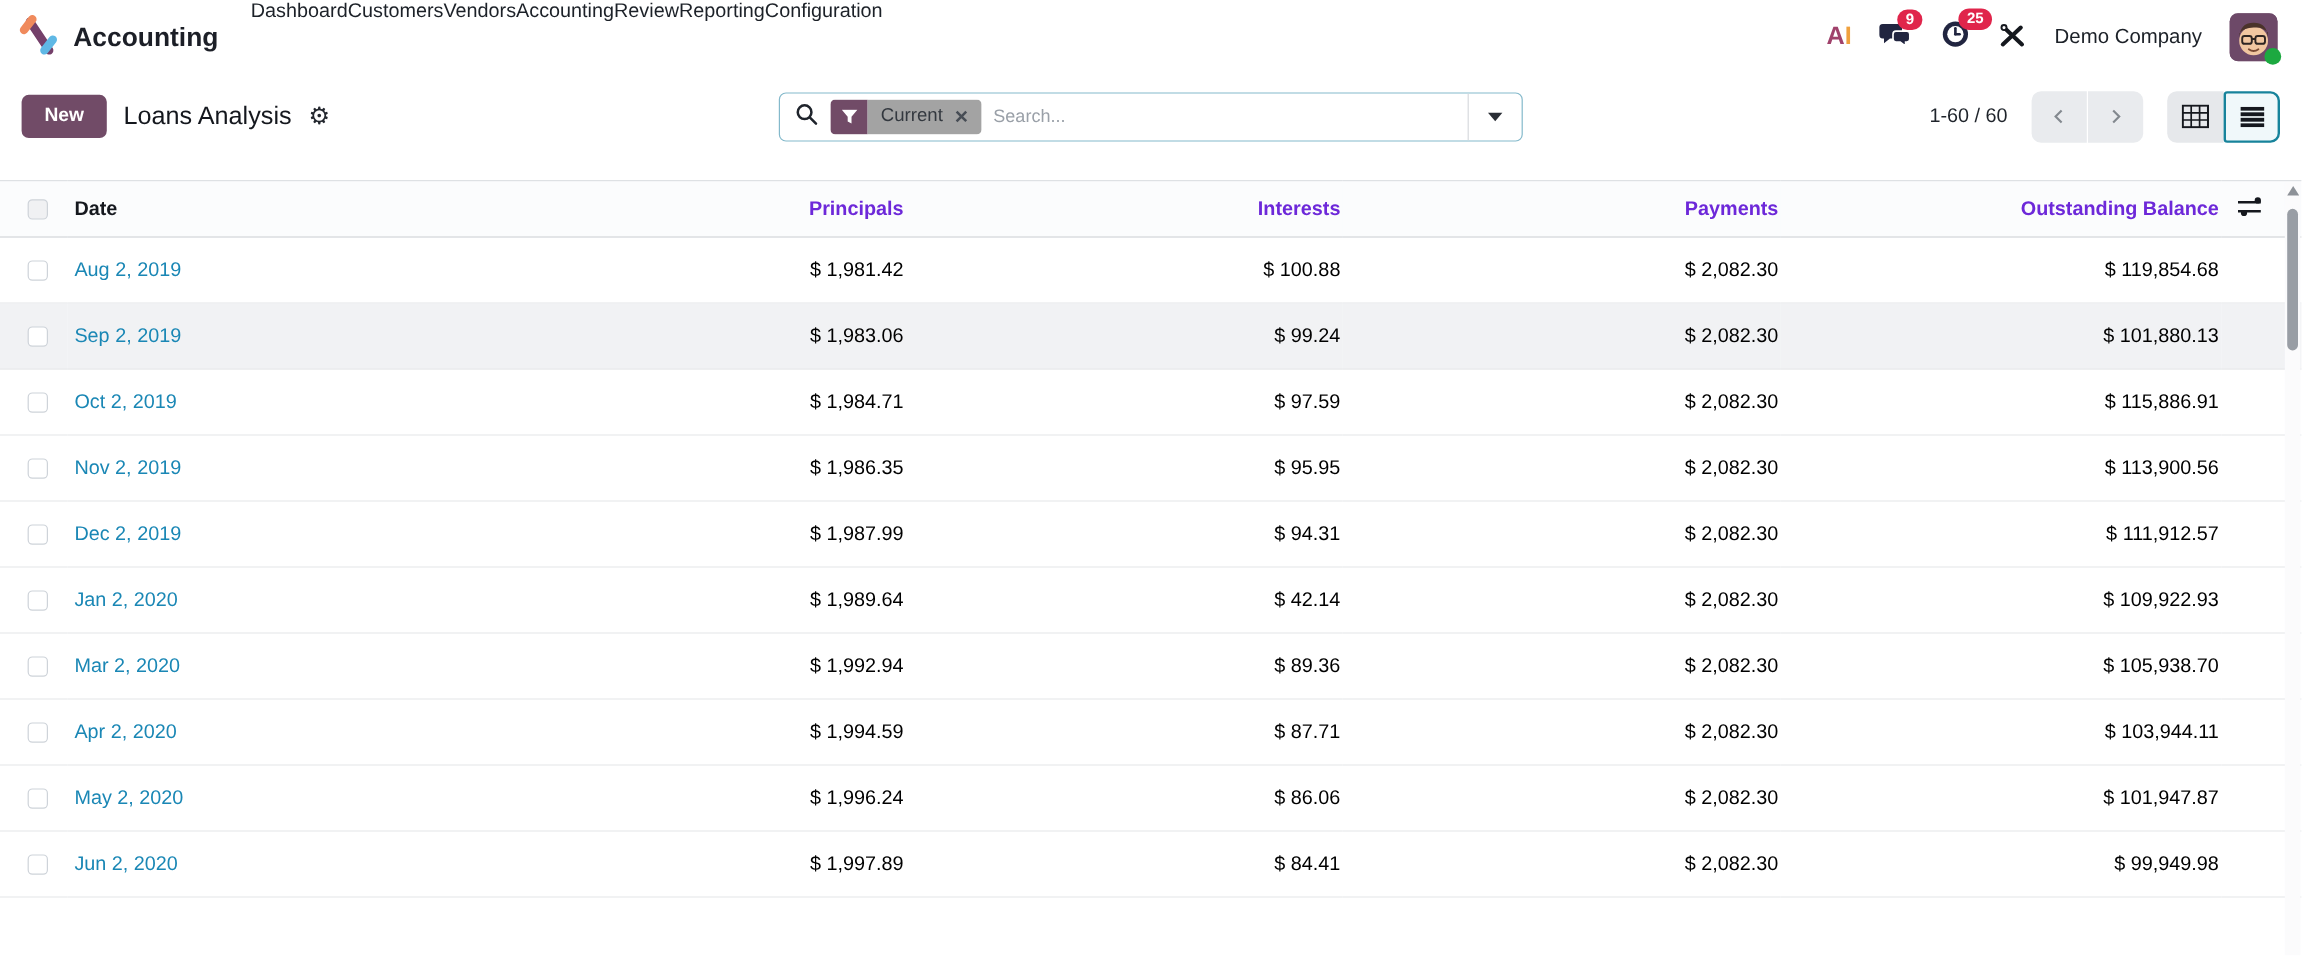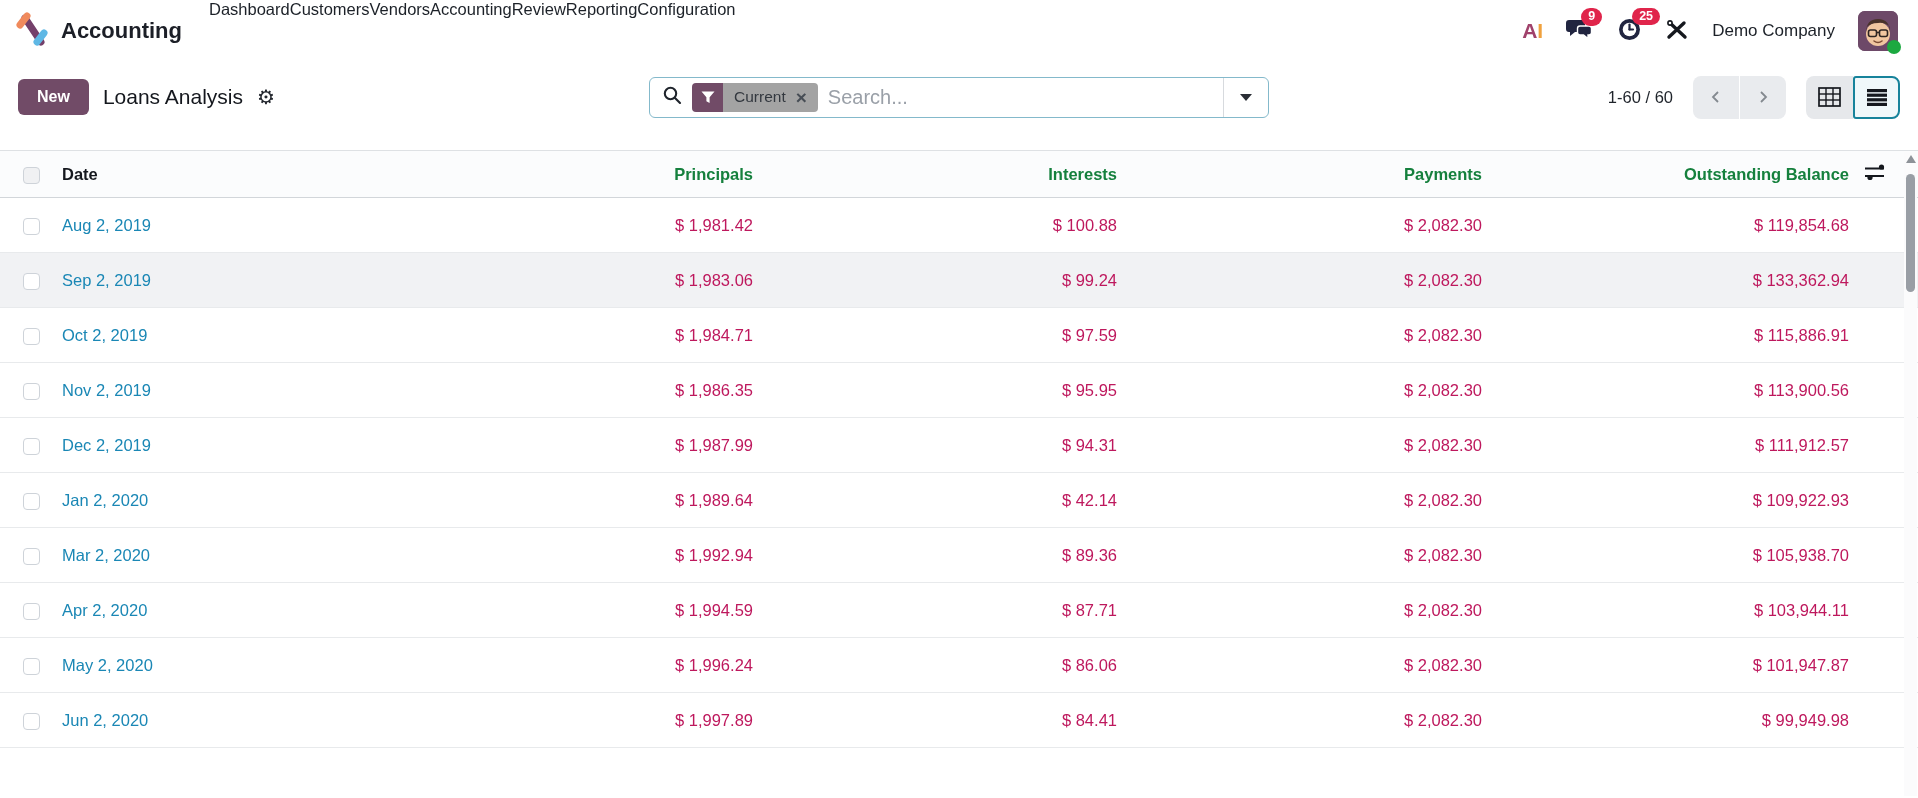--- a/index.html
+++ b/index.html
@@ -36,49 +36,49 @@
   .cp-left { display:flex; align-items:center; gap:14px; flex:1; min-width:0; }
   .btn-new { background:#714b67; color:#fff; font-weight:700; font-size:16px; padding:9px 19px; border:none; border-radius:6px; cursor:pointer; font-family:inherit; }
   .view-title { font-size:21px; color:#14171d; white-space:nowrap; }
   .gear-btn { font-size:20px; color:#23272e; cursor:pointer; line-height:1; }
 
   .searchbox { width:620px; height:41px; border:1px solid #84b9cb; border-radius:6px; display:flex; align-items:center; padding-left:12px; flex-shrink:0; background:#fff; }
   .search-facet { display:flex; align-items:stretch; height:29px; margin-left:10px; border-radius:4px; overflow:hidden; flex-shrink:0; }
   .facet-icon { background:#714b67; width:31px; display:flex; align-items:center; justify-content:center; }
   .facet-body { background:#a3a3a3; display:flex; align-items:center; gap:10px; padding:0 11px; font-size:15.5px; color:#33383f; }
   .facet-x { color:#474d55; font-size:19px; font-weight:700; cursor:pointer; line-height:1; }
-  .search-input { flex:1; border:none; outline:none; font-size:20px; padding:0 10px; color:#1b2026; min-width:0; font-family:inherit; background:transparent; }
+  .search-input { flex:1; border:none; outline:none; font-size:15px; padding:0 10px; color:#1b2026; min-width:0; font-family:inherit; background:transparent; }
   .search-input::placeholder { color:#9aa0a8; }
   .search-caret { width:45px; align-self:stretch; border-left:1px solid #d7dade; display:flex; align-items:center; justify-content:center; cursor:pointer; }
   .caret-down { width:0; height:0; border-left:6px solid transparent; border-right:6px solid transparent; border-top:7px solid #2a2e35; }
 
   .cp-right { flex:1; display:flex; align-items:center; justify-content:flex-end; gap:20px; }
   .pager-text { font-size:16.5px; color:#1f242b; cursor:pointer; white-space:nowrap; }
   .pager-btns { display:flex; gap:1px; }
   .pager-btn { width:46px; height:43px; background:#e9ebee; display:flex; align-items:center; justify-content:center; cursor:pointer; }
   .pager-btn.prev { border-radius:8px 0 0 8px; }
   .pager-btn.next { border-radius:0 8px 8px 0; }
   .switcher { display:flex; }
   .switch-btn { width:47px; height:43px; display:flex; align-items:center; justify-content:center; cursor:pointer; }
   .switch-btn.pivot { background:#e6e8eb; border-radius:8px 0 0 8px; }
   .switch-btn.list { background:#f0f8fa; border:2px solid #17839b; border-radius:3px 8px 8px 3px; }
 
   
   .table-wrap { margin-top:18px; position:relative; }
   table { width:1918px; border-collapse:collapse; table-layout:fixed; }
   thead th { border-top:1px solid #dee1e4; border-bottom:1px solid #d2d6da; height:47px; background:#fbfcfd;
-             font-size:16.5px; font-weight:700; color:#15803d; text-align:left; }
+             font-size:16.5px; font-weight:700; color:#6d28d9; text-align:left; }
   tbody td { border-bottom:1px solid #e8eaec; height:55px; font-size:16.5px; }
   tbody tr { cursor:pointer; }
   tbody tr.highlighted td { background:#f1f2f4; }
   .cell-check { padding-left:23px; }
   .cell-date { padding-left:6px; color:#1a87b5; }
   th.cell-date { color:#15181e; }
   .num { text-align:right; padding-right:2px; }
-  td.num { color:#be185d; }
+  td.num { color:#000000; }
   .checkbox { width:17px; height:17px; border:1px solid #ced3d9; border-radius:4px; display:inline-block; background:#fff; cursor:pointer; vertical-align:middle; }
   thead .checkbox { background:#f0f1f3; }
   .cell-adjust { padding-left:12px; }
 
   
   .scrollbar { position:absolute; top:2px; right:1px; width:13px; height:644px; background:#fbfbfc; }
   .sb-arrow-up { width:0; height:0; margin:3px auto 0; border-left:5px solid transparent; border-right:5px solid transparent; border-bottom:8px solid #8d9298; cursor:pointer; }
   .sb-thumb { position:absolute; top:22px; left:2px; width:9px; height:118px; background:#999ea5; border-radius:5px; cursor:pointer; }
 </style>
 </head>
@@ -280,21 +280,21 @@
           <td class="num">$ 119,854.68</td>
           <td></td>
         </tr>
 
         <tr class="record-row highlighted">
           <td class="cell-check"><span class="checkbox"></span></td>
           <td class="cell-date">Sep 2, 2019</td>
           <td class="num">$ 1,983.06</td>
           <td class="num">$ 99.24</td>
           <td class="num">$ 2,082.30</td>
-          <td class="num">$ 133,362.94</td>
+          <td class="num">$ 101,880.13</td>
           <td></td>
         </tr>
 
         <tr class="record-row">
           <td class="cell-check"><span class="checkbox"></span></td>
           <td class="cell-date">Oct 2, 2019</td>
           <td class="num">$ 1,984.71</td>
           <td class="num">$ 97.59</td>
           <td class="num">$ 2,082.30</td>
           <td class="num">$ 115,886.91</td>

